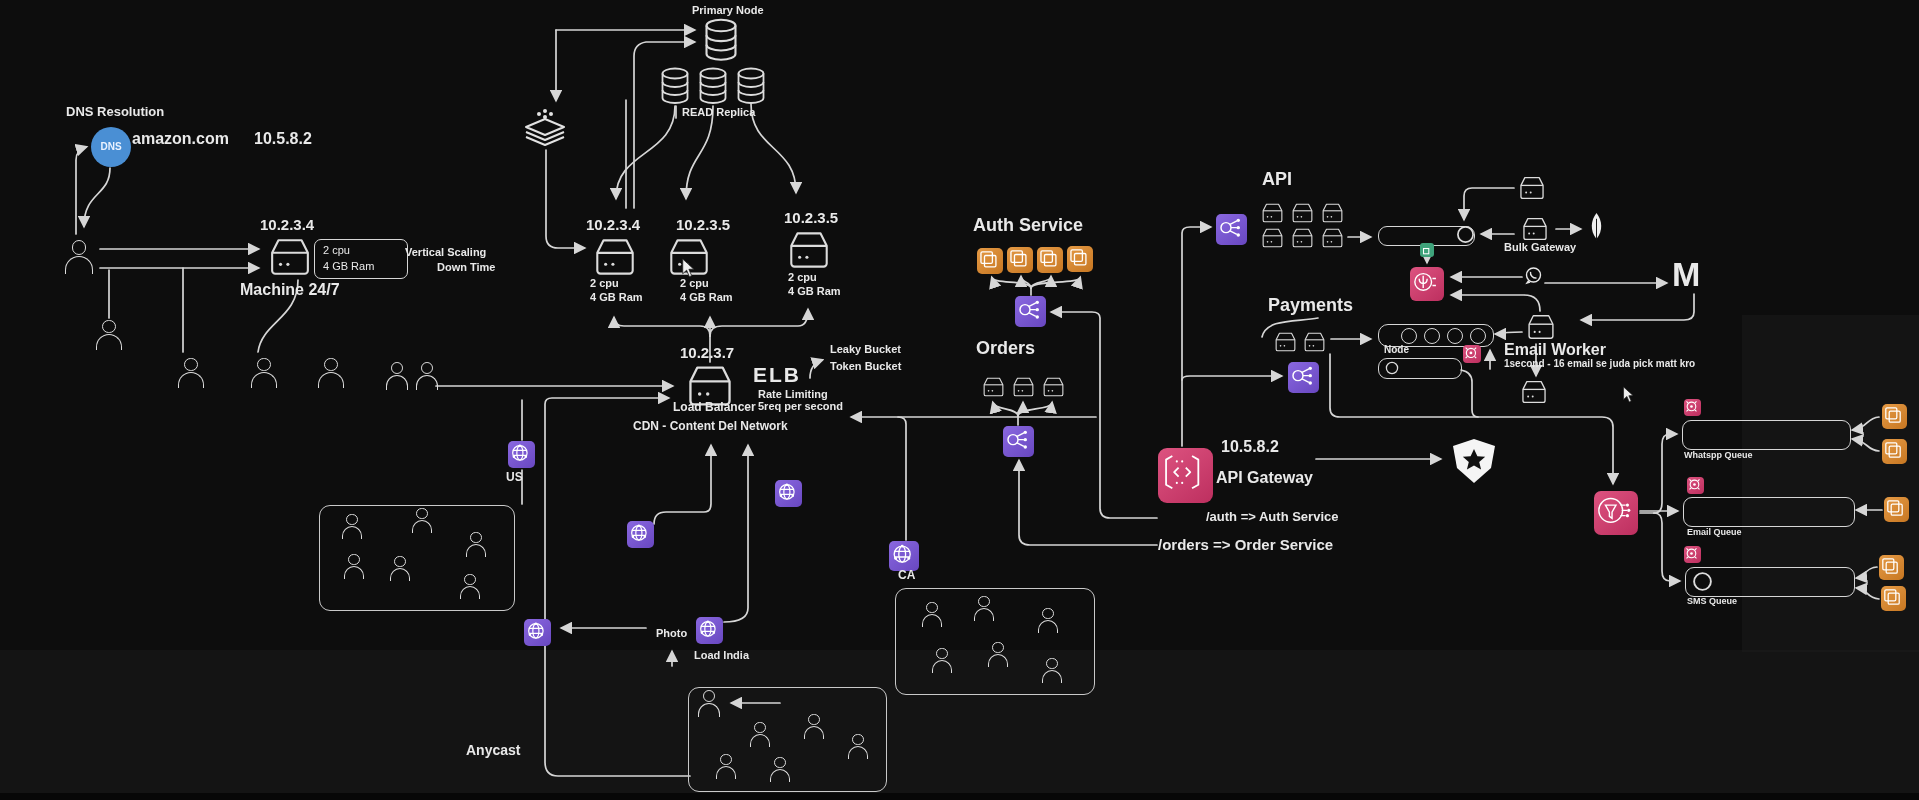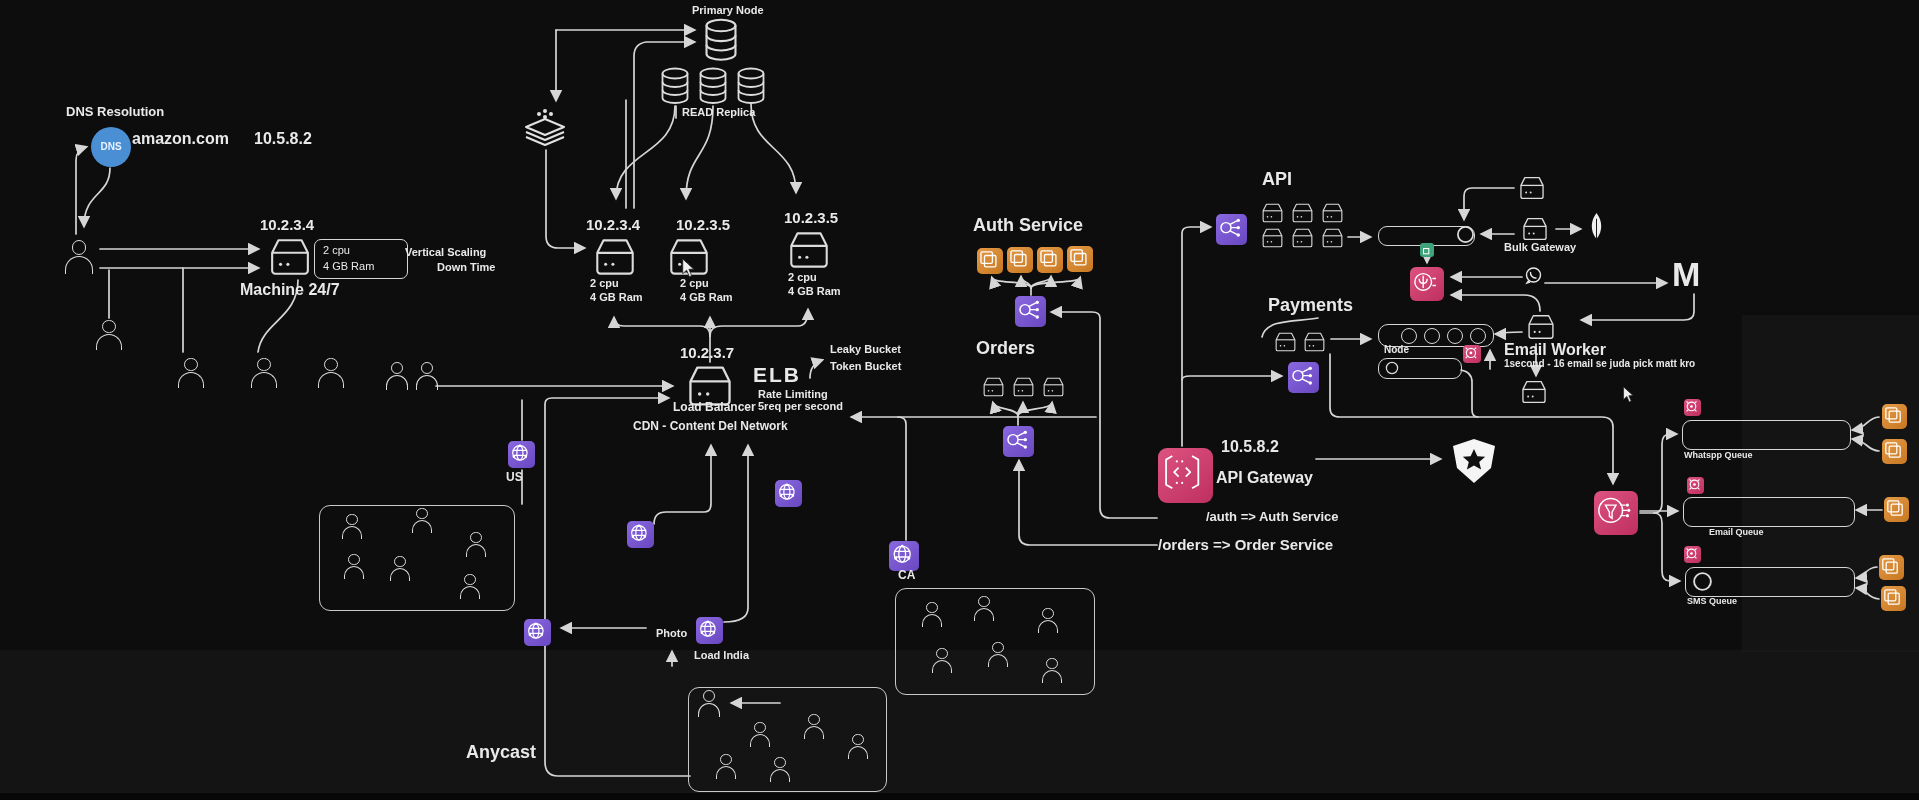--- a/index.html
+++ b/index.html
@@ -160,39 +160,39 @@
   <div class="lbl" style="left:758px;top:400px;font-size:11px;">5req per second</div>
   <div class="lbl" style="left:673px;top:400px;font-size:12px;">Load Balancer</div>
   <div class="lbl" style="left:830px;top:343px;font-size:11px;">Leaky Bucket</div>
   <div class="lbl" style="left:830px;top:360px;font-size:11px;">Token Bucket</div>
   <div class="lbl" style="left:633px;top:419px;font-size:12px;">CDN - Content Del Network</div>
 
   <div class="lbl" style="left:506px;top:470px;font-size:12px;">US</div>
   <div class="lbl" style="left:898px;top:568px;font-size:12px;">CA</div>
   <div class="lbl" style="left:656px;top:627px;font-size:11px;">Photo</div>
   <div class="lbl" style="left:694px;top:649px;font-size:11px;">Load India</div>
-  <div class="lbl" style="left:466px;top:742px;font-size:18px;">Anycast</div>
+  <div class="lbl" style="left:466px;top:742px;font-size:14px;">Anycast</div>
 
   <div class="lbl" style="left:973px;top:215px;font-size:18px;">Auth Service</div>
   <div class="lbl" style="left:976px;top:338px;font-size:18px;">Orders</div>
   <div class="lbl" style="left:1262px;top:169px;font-size:18px;">API</div>
   <div class="lbl" style="left:1268px;top:295px;font-size:18px;">Payments</div>
   <div class="lbl" style="left:1384px;top:344px;font-size:10px;">Node</div>
   <div class="lbl" style="left:1504px;top:241px;font-size:11px;">Bulk Gateway</div>
   <div class="lbl" style="left:1504px;top:340px;font-size:16px;">Email Worker</div>
   <div class="lbl" style="left:1504px;top:358px;font-size:10px;">1second - 16 email se juda pick matt kro</div>
   <div class="lbl" style="left:1672px;top:254px;font-size:34px;font-weight:800;">M</div>
 
   <div class="lbl" style="left:1221px;top:437px;font-size:16px;">10.5.8.2</div>
   <div class="lbl" style="left:1216px;top:468px;font-size:16px;">API Gateway</div>
   <div class="lbl" style="left:1158px;top:509px;font-size:13px;margin-left:48px;">/auth =&gt; Auth Service</div>
   <div class="lbl" style="left:1158px;top:536px;font-size:15px;">/orders =&gt; Order Service</div>
 
   <div class="lbl" style="left:1684px;top:450px;font-size:9px;">Whatspp Queue</div>
-  <div class="lbl" style="left:1687px;top:527px;font-size:9px;margin-left:22px;">Email Queue</div>
+  <div class="lbl" style="left:1687px;top:527px;font-size:9px;">Email Queue</div>
   <div class="lbl" style="left:1687px;top:596px;font-size:9px;">SMS Queue</div>
 
   <div class="sq bluebg" style="left:91px;top:127px;width:40px;height:40px;"></div>
   <div class="lbl" style="left:96px;top:141px;width:30px;text-align:center;font-size:10px;color:#eaf2ff;">DNS</div>
 
   <div class="person" style="left:62px;top:240px;width:34px;height:38px;"></div>
   <div class="person" style="left:94px;top:320px;width:30px;height:34px;"></div>
   <div class="person" style="left:176px;top:358px;width:30px;height:34px;"></div>
   <div class="person" style="left:249px;top:358px;width:30px;height:34px;"></div>
   <div class="person" style="left:316px;top:358px;width:30px;height:34px;"></div>

